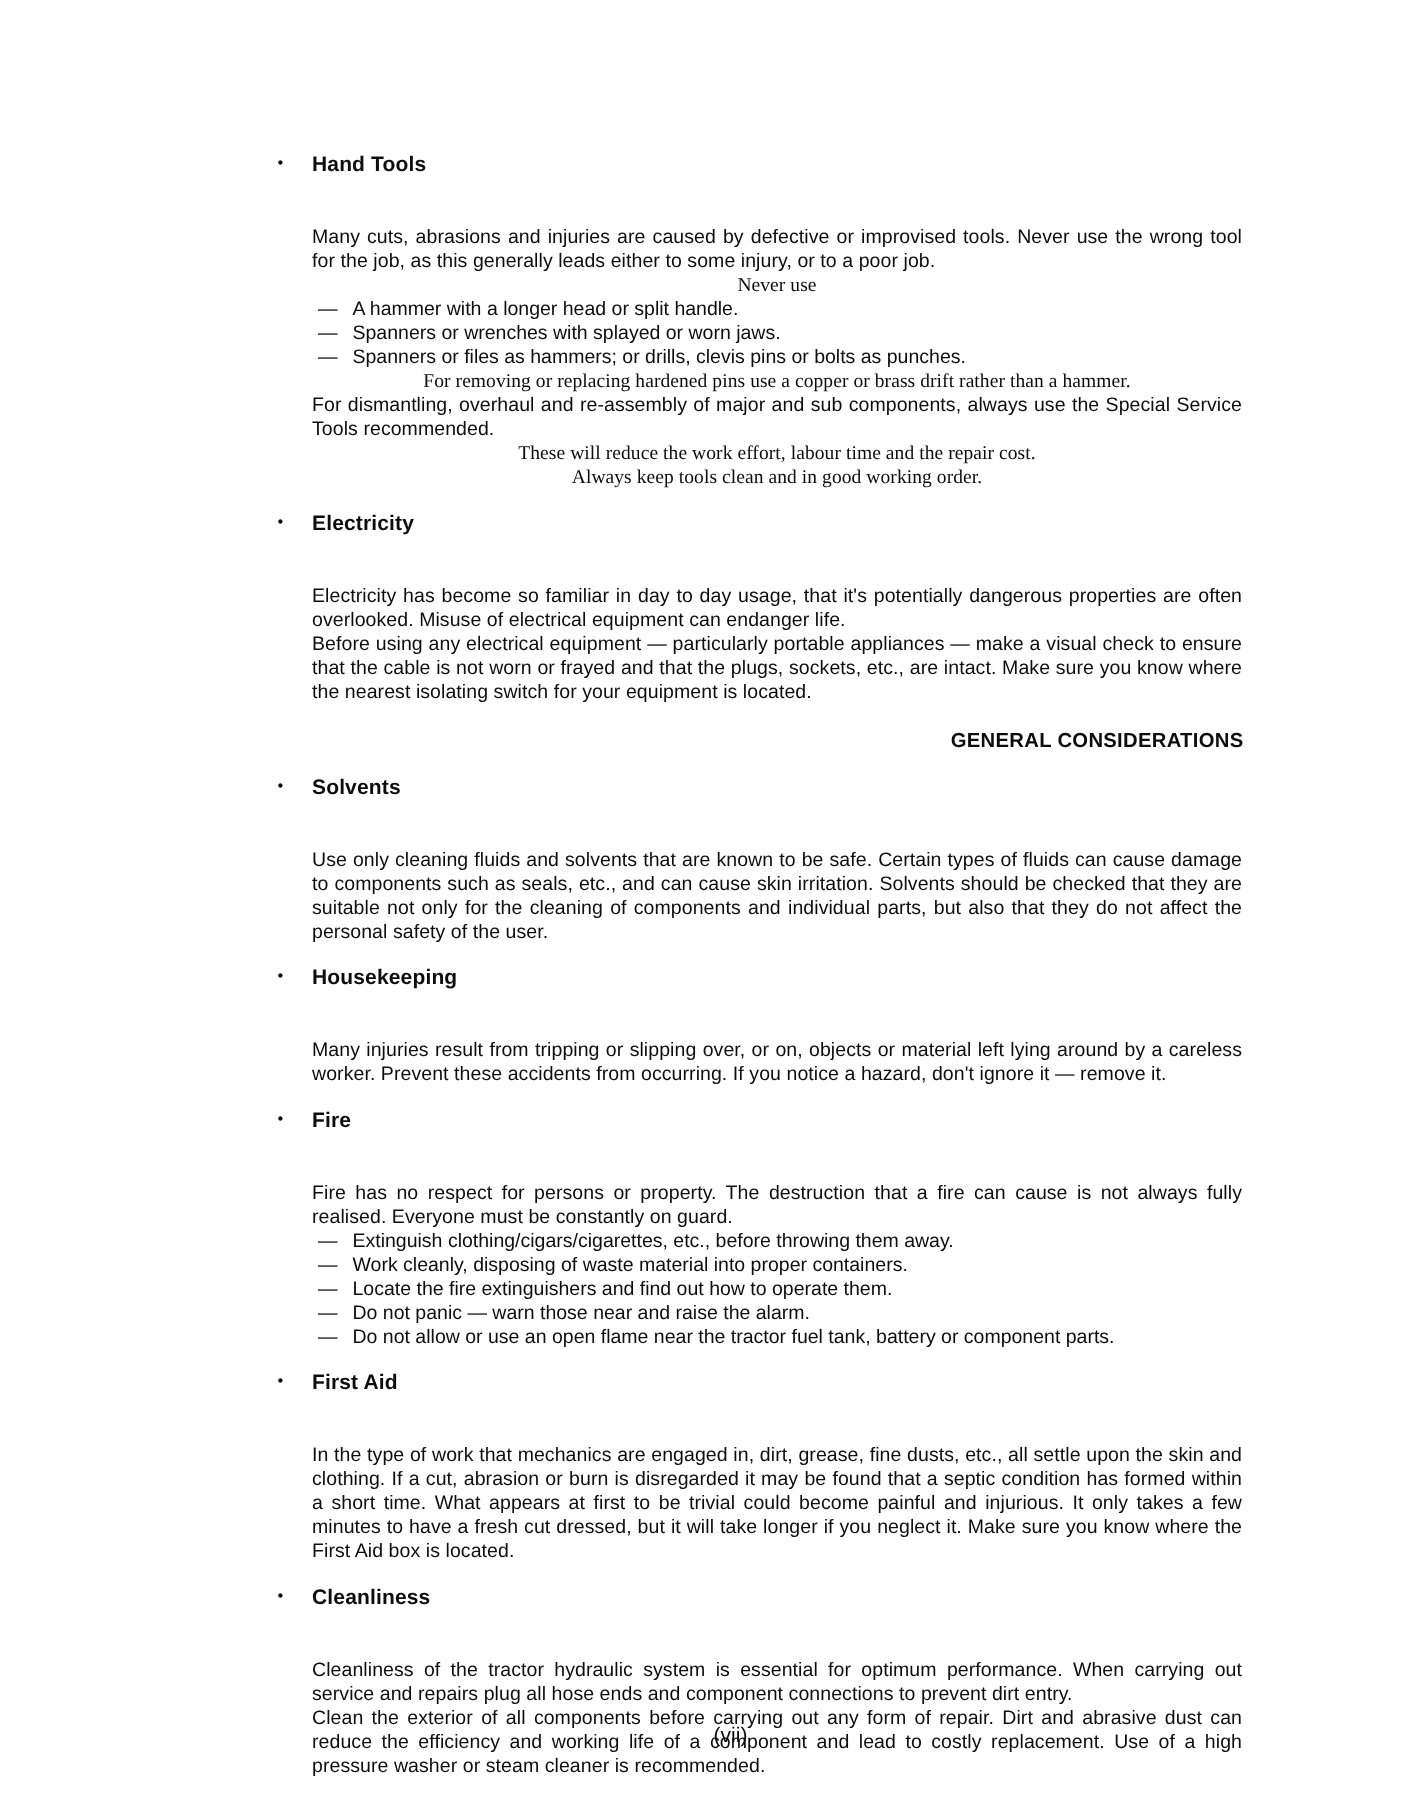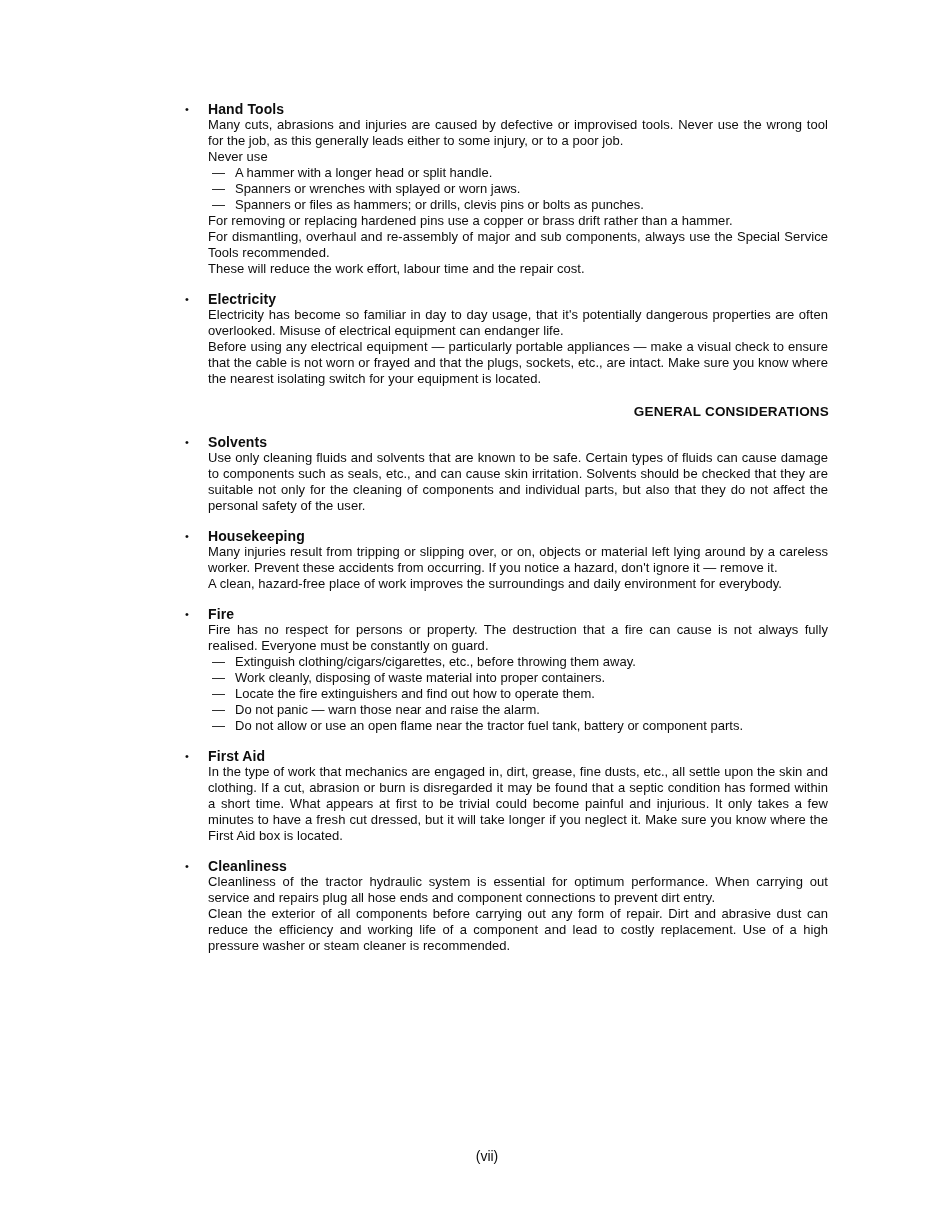--- a/index.html
+++ b/index.html
@@ -27,31 +27,31 @@
     font-size: 11px;
     line-height: 16px;
   }
   .sec-title {
     margin: 0;
     font-size: 14px;
     font-weight: 700;
     line-height: 16px;
     letter-spacing: 0.1px;
   }
-  .sec-body { margin-left: 27px; width: 620px; }
+  .sec-body { margin-left: 27px; width: 620px; margin-top: 33px; }
   .sec-body > * + * { margin-top: 13px; }
 
   .para {
     margin: 0;
     font-size: 13px;
     line-height: 16px;
     text-align: justify;
     letter-spacing: 0.05px;
   }
-  .para.short { text-align: left; }
+  .para.short { text-align: center; font-family: Liberation Serif, serif; }
 
   .dash-list { margin: 0; }
   .dash-item {
     display: flex;
     padding-left: 4px;
     font-size: 13px;
     line-height: 16px;
   }
   .dash { width: 23px; flex: 0 0 23px; }
   .dash-text { flex: 1; }
@@ -98,20 +98,21 @@
               <span class="dash-text">Spanners or wrenches with splayed or worn jaws.</span>
             </div>
             <div class="dash-item">
               <span class="dash">—</span>
               <span class="dash-text">Spanners or files as hammers; or drills, clevis pins or bolts as punches.</span>
             </div>
           </div>
           <p class="para short">For removing or replacing hardened pins use a copper or brass drift rather than a hammer.</p>
           <p class="para">For dismantling, overhaul and re-assembly of major and sub components, always use the Special Service Tools recommended.</p>
           <p class="para short">These will reduce the work effort, labour time and the repair cost.</p>
+          <p class="para short">Always keep tools clean and in good working order.</p>
         </div>
       </section>
       <section class="section">
         <div class="sec-head">
           <span class="bullet">•</span>
           <h3 class="sec-title">Electricity</h3>
         </div>
         <div class="sec-body">
           <p class="para">Electricity has become so familiar in day to day usage, that it's potentially dangerous properties are often overlooked. Misuse of electrical equipment can endanger life.</p>
           <p class="para">Before using any electrical equipment — particularly portable appliances — make a visual check to ensure that the cable is not worn or frayed and that the plugs, sockets, etc., are intact. Make sure you know where the nearest isolating switch for your equipment is located.</p>
@@ -127,21 +128,20 @@
           <p class="para">Use only cleaning fluids and solvents that are known to be safe. Certain types of fluids can cause damage to components such as seals, etc., and can cause skin irritation. Solvents should be checked that they are suitable not only for the cleaning of components and individual parts, but also that they do not affect the personal safety of the user.</p>
         </div>
       </section>
       <section class="section">
         <div class="sec-head">
           <span class="bullet">•</span>
           <h3 class="sec-title">Housekeeping</h3>
         </div>
         <div class="sec-body">
           <p class="para">Many injuries result from tripping or slipping over, or on, objects or material left lying around by a careless worker. Prevent these accidents from occurring. If you notice a hazard, don't ignore it — remove it.</p>
-          <p class="para short">A clean, hazard-free place of work improves the surroundings and daily environment for everybody.</p>
         </div>
       </section>
       <section class="section">
         <div class="sec-head">
           <span class="bullet">•</span>
           <h3 class="sec-title">Fire</h3>
         </div>
         <div class="sec-body">
           <p class="para">Fire has no respect for persons or property. The destruction that a fire can cause is not always fully realised. Everyone must be constantly on guard.</p>
           <div class="dash-list">

